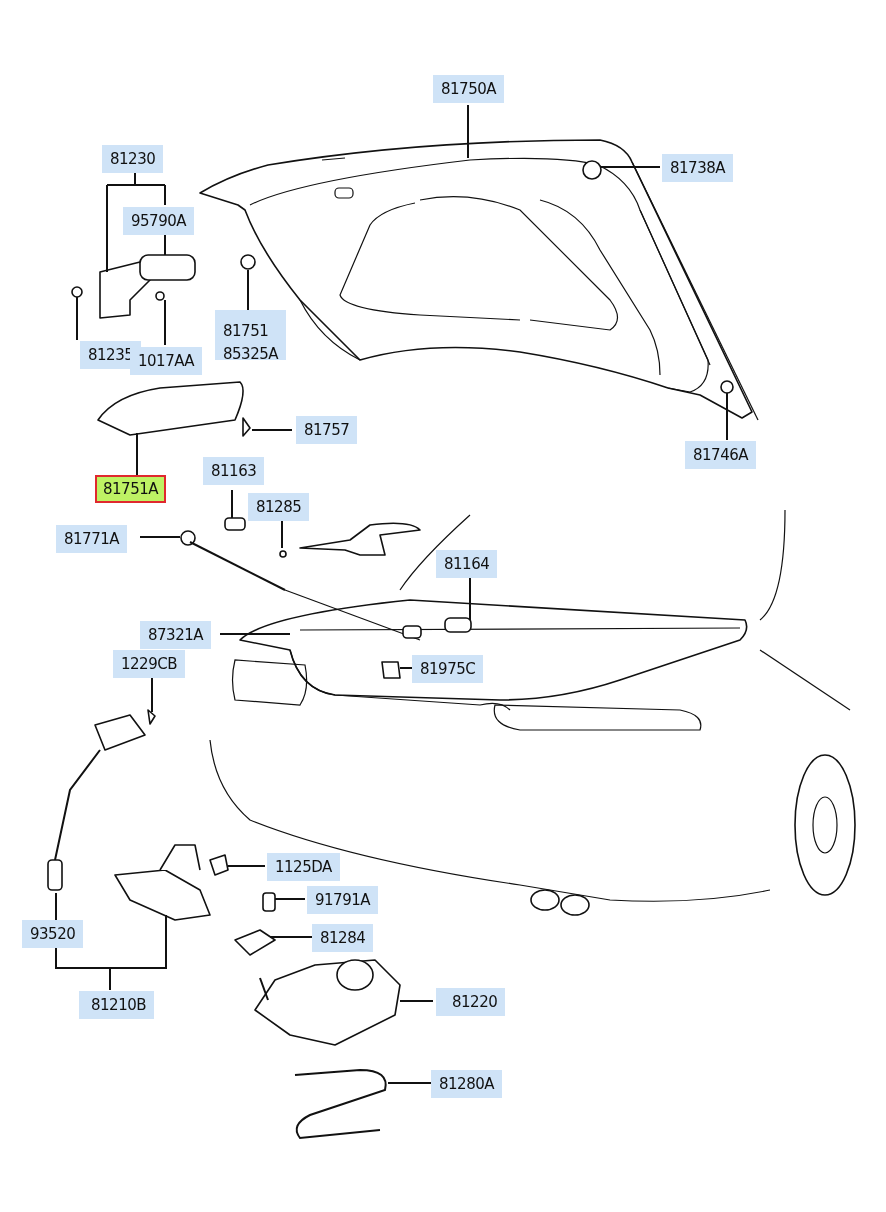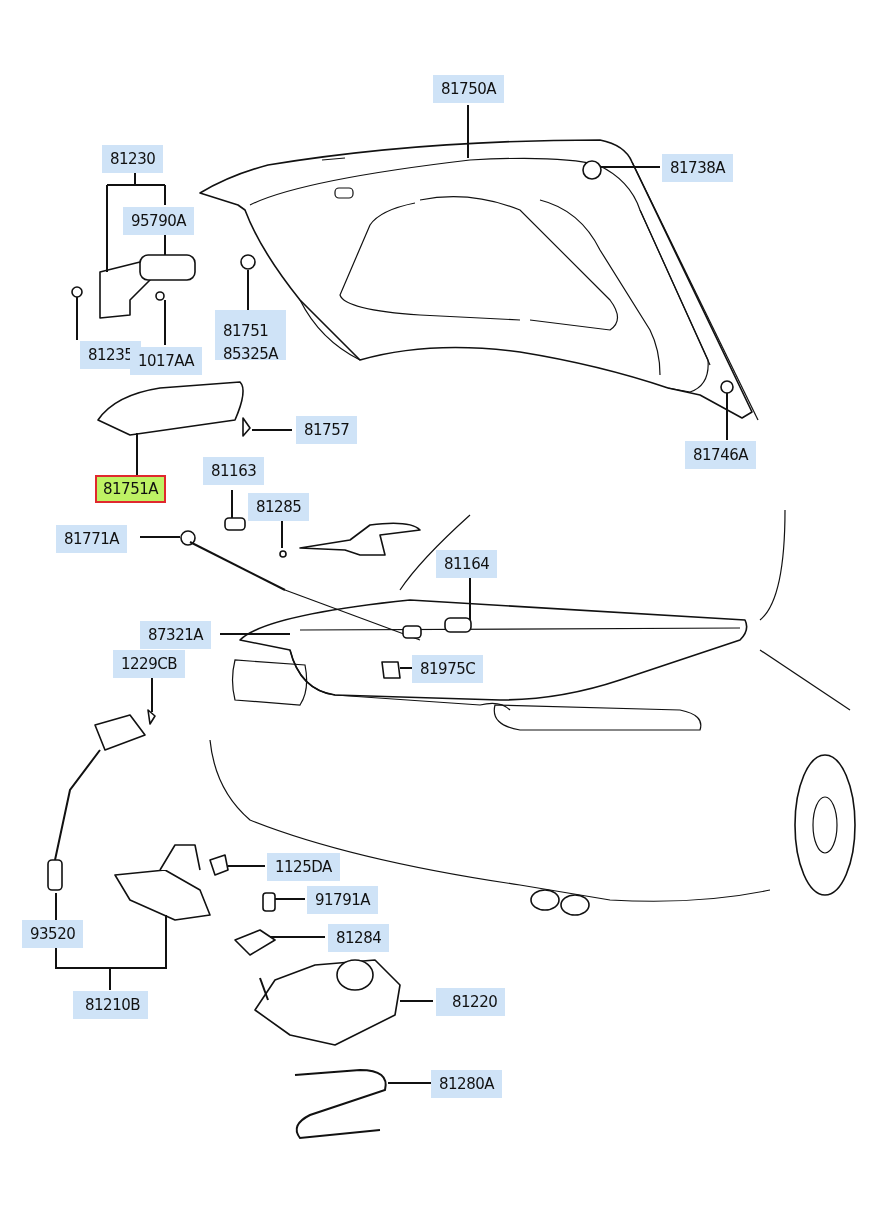--- a/index.html
+++ b/index.html
@@ -136,17 +136,17 @@
 <div class="lbl sel" style="left:95px;top:475px;">81751A</div>
 <div class="lbl" style="left:203px;top:457px;">81163</div>
 <div class="lbl" style="left:248px;top:493px;">81285</div>
 <div class="lbl" style="left:56px;top:525px;">81771A</div>
 <div class="lbl" style="left:436px;top:550px;">81164</div>
 <div class="lbl" style="left:140px;top:621px;">87321A</div>
 <div class="lbl" style="left:412px;top:655px;">81975C</div>
 <div class="lbl" style="left:113px;top:650px;">1229CB</div>
 <div class="lbl" style="left:267px;top:853px;">1125DA</div>
 <div class="lbl" style="left:307px;top:886px;">91791A</div>
-<div class="lbl" style="left:328px;top:924px;">81284</div>
+<div class="lbl" style="left:312px;top:924px;">81284</div>
 <div class="lbl" style="left:22px;top:920px;">93520</div>
 <div class="lbl" style="left:436px;top:988px;padding-left:16px;">81220</div>
-<div class="lbl" style="left:73px;top:991px;padding-left:12px;">81210B</div>
+<div class="lbl" style="left:79px;top:991px;padding-left:12px;">81210B</div>
 <div class="lbl" style="left:431px;top:1070px;">81280A</div>
 
 </body></html>

